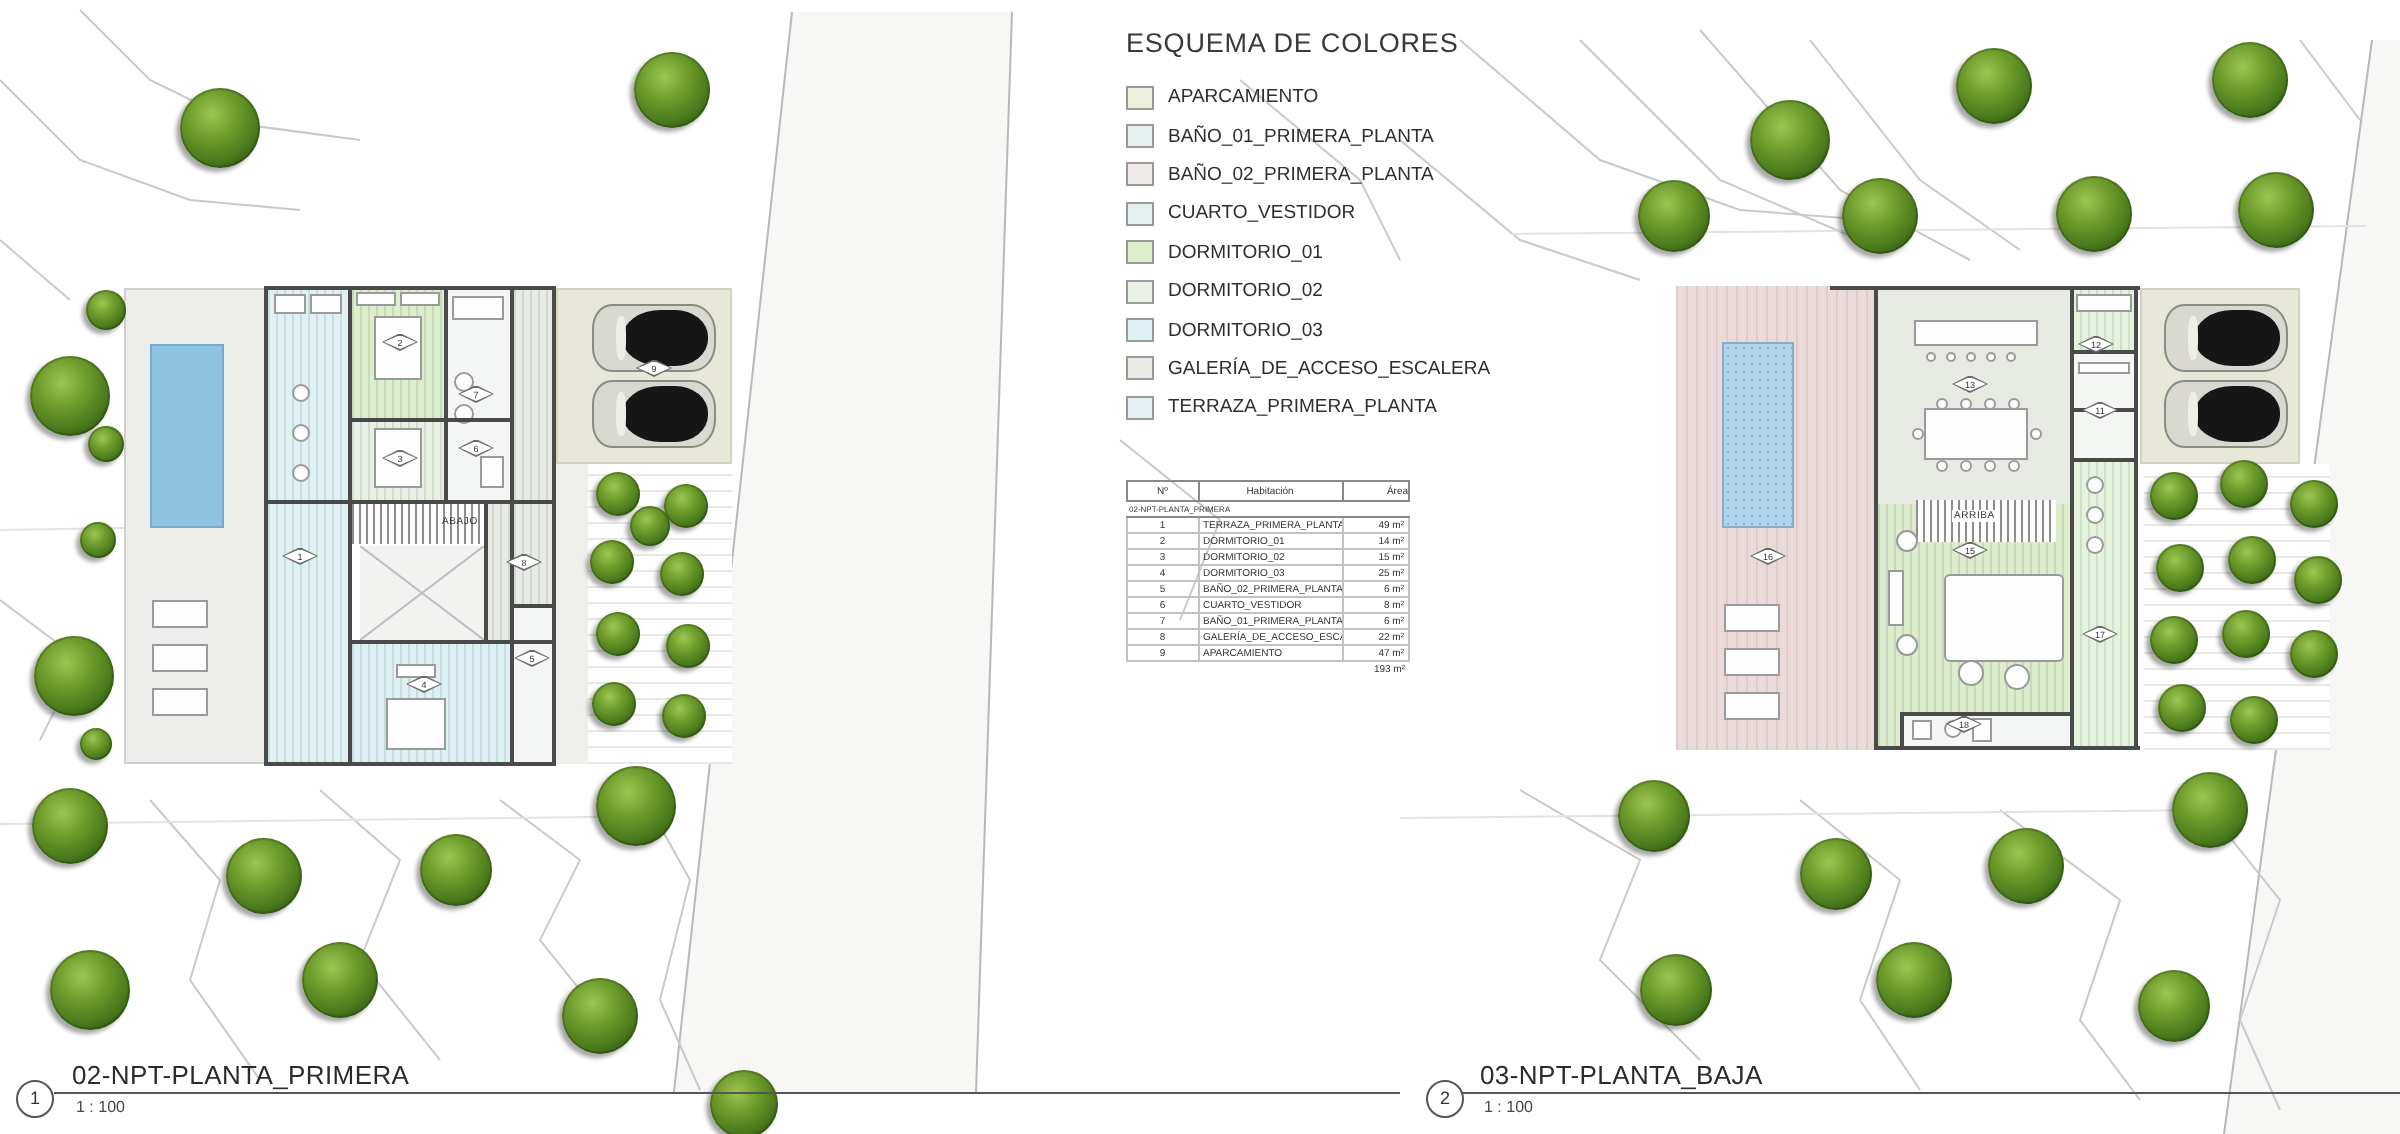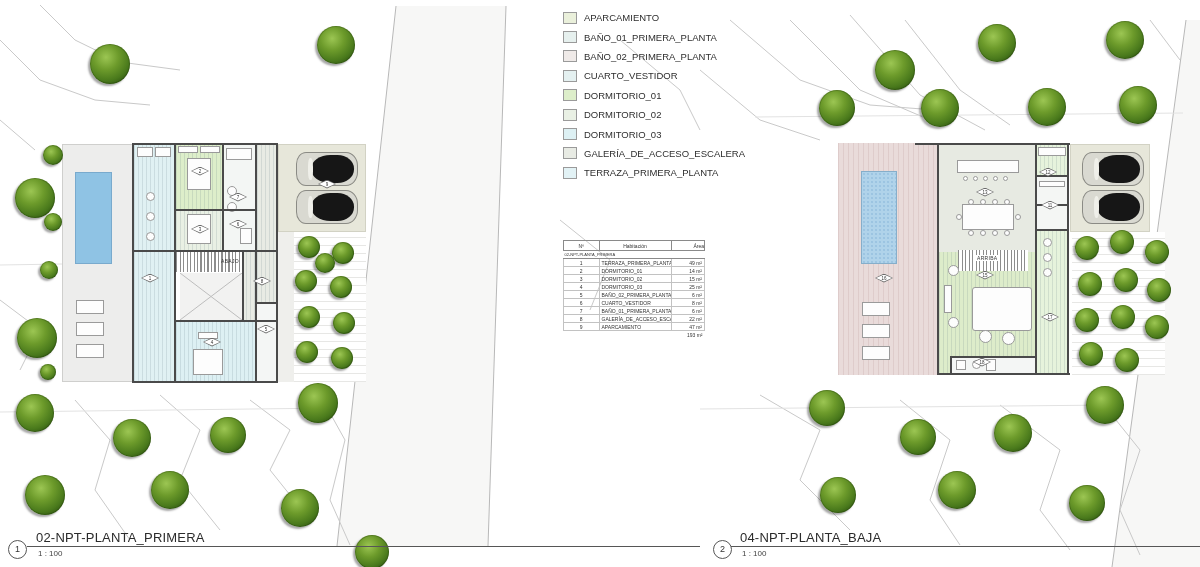--- a/index.html
+++ b/index.html
@@ -370,20 +370,21 @@
       <div class="tree" style="left: 1114px; top: 268px; width: 24px; height: 24px;"></div>
       <div class="tree" style="left: 1147px; top: 278px; width: 24px; height: 24px;"></div>
       <div class="tree" style="left: 1075px; top: 308px; width: 24px; height: 24px;"></div>
       <div class="tree" style="left: 1111px; top: 305px; width: 24px; height: 24px;"></div>
       <div class="tree" style="left: 1145px; top: 315px; width: 24px; height: 24px;"></div>
       <div class="tree" style="left: 1079px; top: 342px; width: 24px; height: 24px;"></div>
       <div class="tree" style="left: 1115px; top: 348px; width: 24px; height: 24px;"></div>
     </div>
 
   <div class="legend">
+    <div class="legend-title">ESQUEMA DE COLORES</div>
     <div id="legend-items">
         <div class="legend-row">
           <div class="legend-swatch" style="background: rgb(234, 240, 219);"></div>
           <div class="legend-label">APARCAMIENTO</div>
         </div>
         <div class="legend-row">
           <div class="legend-swatch" style="background: rgb(230, 240, 238);"></div>
           <div class="legend-label">BAÑO_01_PRIMERA_PLANTA</div>
         </div>
         <div class="legend-row">
@@ -481,17 +482,17 @@
       </tr>
     </tfoot>
   </table>
 
   <div class="vtitle-circle" style="left:8px;top:540px;">1</div>
   <div class="vtitle-text" style="left:36px;top:530px;">02-NPT-PLANTA_PRIMERA</div>
   <div class="vtitle-line" style="left:27px;top:546px;width:673px;"></div>
   <div class="vtitle-scale" style="left:38px;top:549px;">1 : 100</div>
 
   <div class="vtitle-circle" style="left:713px;top:540px;">2</div>
-  <div class="vtitle-text" style="left:740px;top:530px;">04-NPT-PLANTA_BAJA</div>
+  <div class="vtitle-text" style="left:740px;top:530px;">03-NPT-PLANTA_BAJA</div>
   <div class="vtitle-line" style="left:731px;top:546px;width:469px;"></div>
   <div class="vtitle-scale" style="left:742px;top:549px;">1 : 100</div>
 
 </div>
 
 </body></html>

